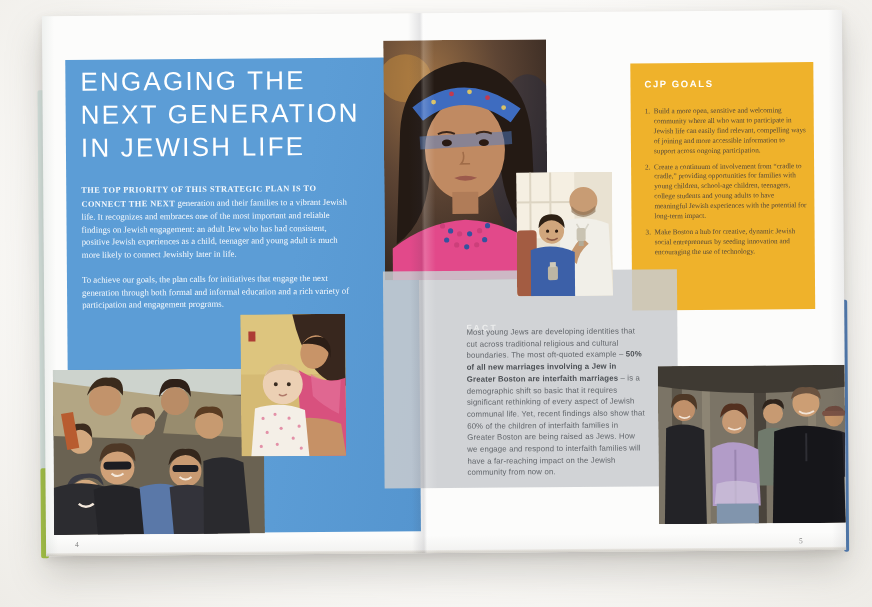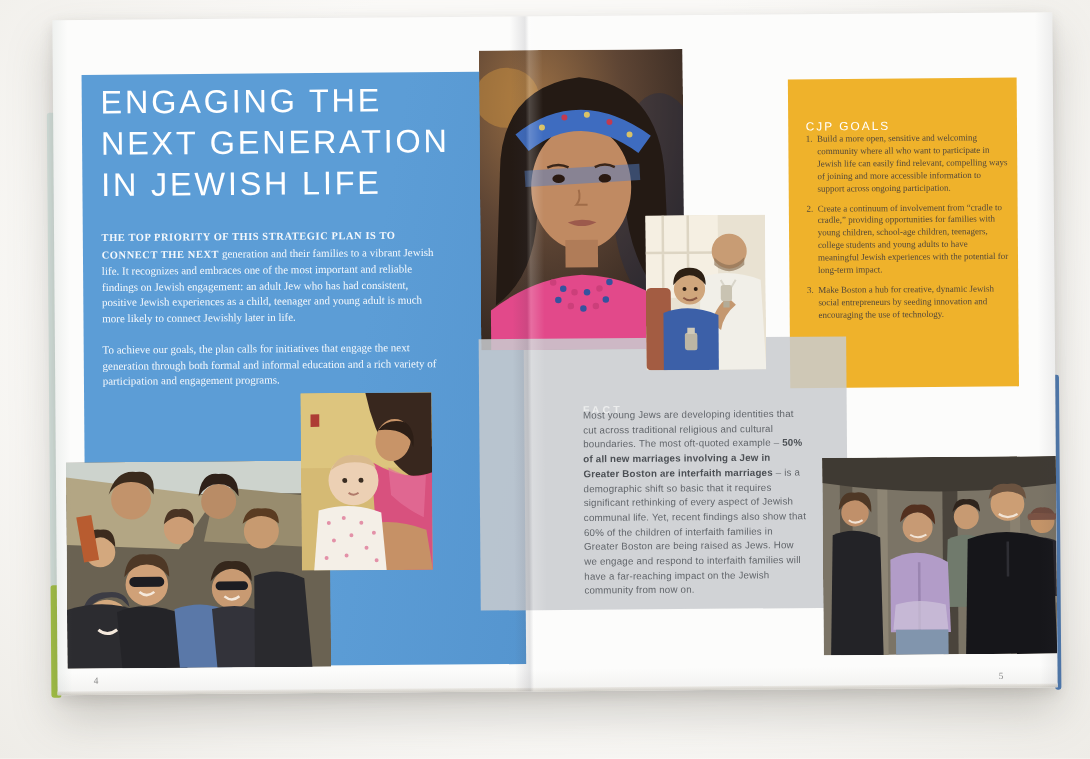--- a/index.html
+++ b/index.html
@@ -62,22 +62,22 @@
   .ph-baby{left:196px;top:300px;width:105px;height:142px;z-index:4;}
   .ph-girl{left:341px;top:27px;width:163px;height:240px;z-index:4;}
   .ph-boy{left:473px;top:160px;width:96px;height:124px;z-index:6;}
   .ph-friends{left:613px;top:355px;width:187px;height:158px;z-index:6;}
 
   
   .yellow-panel{
     position:absolute;z-index:4;left:588px;top:52px;width:183px;height:247px;
     background:var(--yellow_panel,#efb22b);
   }
-  .goals-title{position:absolute;left:14px;top:33px;margin:0;
-    color:var(--goals_title,#fff);font-size:9.5px;font-weight:normal;letter-spacing:1.6px;}
+  .goals-title{position:absolute;left:14px;top:15px;margin:0;
+    color:var(--goals_title,#fff);font-size:9.5px;font-weight:bold;letter-spacing:1.6px;}
   .goals-list{position:absolute;left:14px;top:44px;width:162px;margin:0;padding:0;list-style:none;
     color:var(--goals_text,#55493a);
     font-family:"Liberation Serif", serif;font-size:7.2px;line-height:9.9px;}
   .goals-list li{display:flex;margin-bottom:6px;}
   .goals-list .num{width:9px;flex:0 0 9px;}
   .goals-list .gtext{flex:1;}
 
   
   .fact-panel{
     position:absolute;z-index:5;left:339px;top:258px;width:294px;height:217px;

